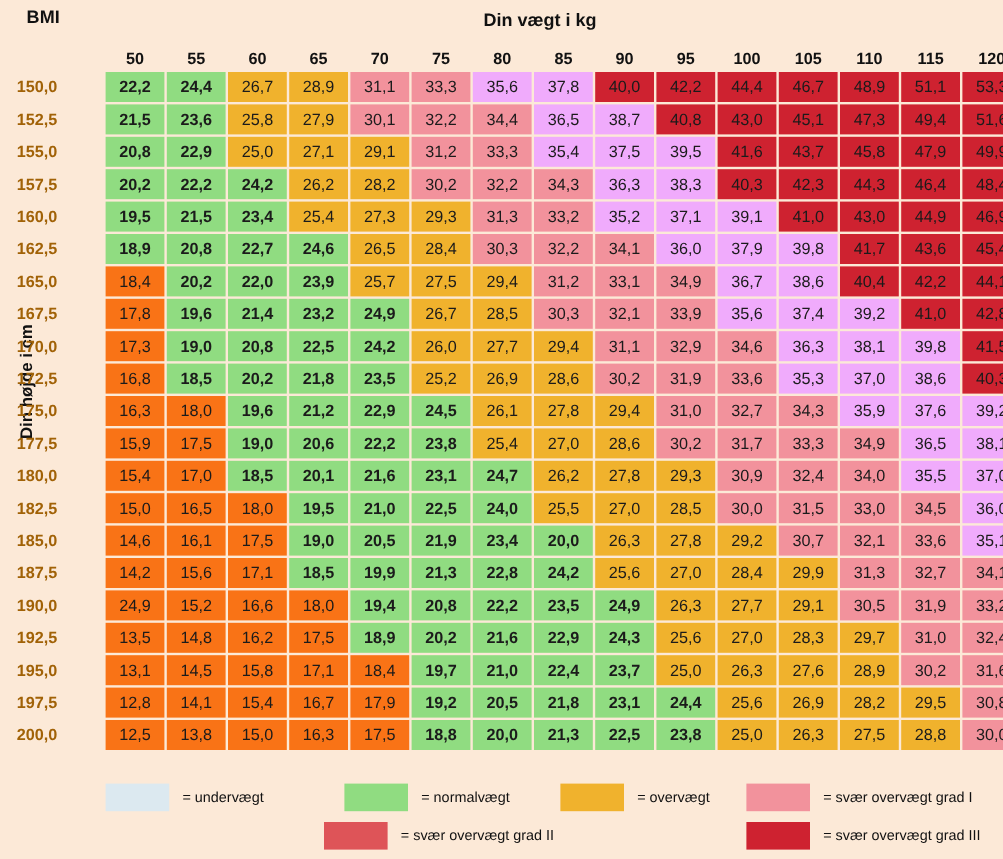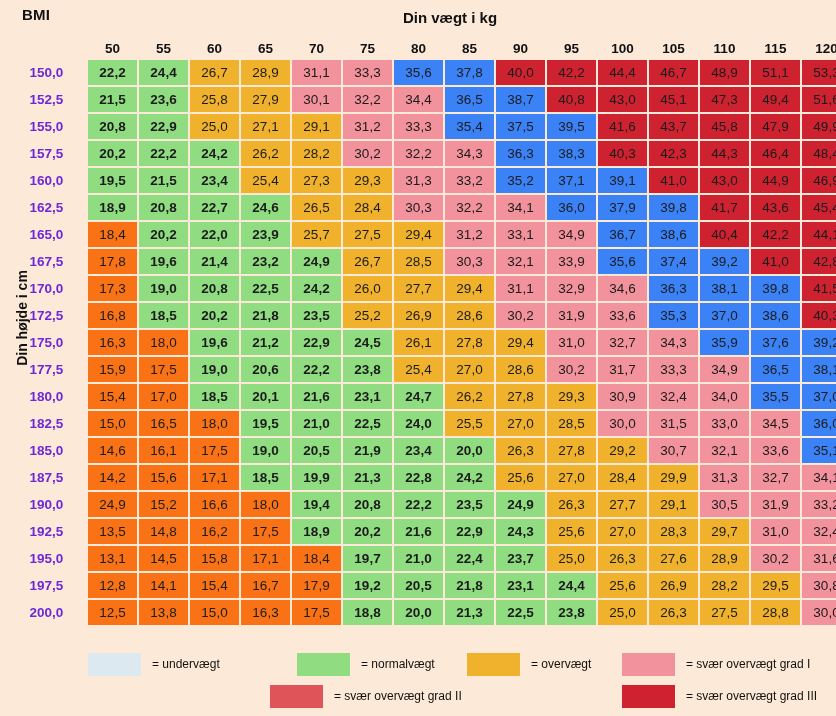--- a/index.html
+++ b/index.html
@@ -47,22 +47,22 @@
   th.colhead{
     font-size:13.5px;font-weight:bold;color:#111;
     text-align:center;
     height:20px;
     padding:0;
     background:transparent;
   }
   th.corner{background:transparent;padding:0;}
 
   th.rowhead{
-    font-size:13.5px;font-weight:bold;color:#6d28d9;
-    text-align:center;
+    font-size:13.5px;font-weight:bold;color:#a16207;
+    text-align:left;
     padding:0 7px 0 0;
     height:25px;
     background:transparent;
     white-space:nowrap;
   }
 
   td.cell{
     height:25px;
     text-align:center;
     vertical-align:middle;
@@ -71,21 +71,21 @@
     padding:0;
     line-height:25px;
   }
   td.cell.b{font-weight:bold;}
 
   
   .c-under{background:#f97316;}
   .c-normal{background:#90DC81;}
   .c-over{background:#F0B22D;}
   .c-g1{background:#F2929C;}
-  .c-g2{background:#3b82f6;}
+  .c-g2{background:#f0abfc;}
   .c-g3{background:#CE2230;}
 
   
   #legend{
     position:absolute;
     left:12px;top:652px;
     width:818px;height:62px;
   }
   .leg-item{
     position:absolute;
@@ -531,21 +531,21 @@
           <td class="cell c-g1">30,0</td>
         </tr>
       </tbody>
   </table>
 
   <div id="legend">
       <div class="leg-item" style="left: 76px; top: 0px;">
         <span class="leg-sw" style="background: rgb(220, 233, 240);"></span>
         <span class="leg-tx">= undervægt</span>
       </div>
-      <div class="leg-item" style="left: 258px; top: 0px; padding-left: 27px;">
+      <div class="leg-item" style="left: 248px; top: 0px; padding-left: 27px;">
         <span class="leg-sw" style="background: rgb(144, 220, 129);"></span>
         <span class="leg-tx">= normalvægt</span>
       </div>
       <div class="leg-item" style="left: 455px; top: 0px;">
         <span class="leg-sw" style="background: rgb(240, 178, 45);"></span>
         <span class="leg-tx">= overvægt</span>
       </div>
       <div class="leg-item" style="left: 610px; top: 0px;">
         <span class="leg-sw" style="background: rgb(242, 146, 156);"></span>
         <span class="leg-tx">= svær overvægt grad I</span>

